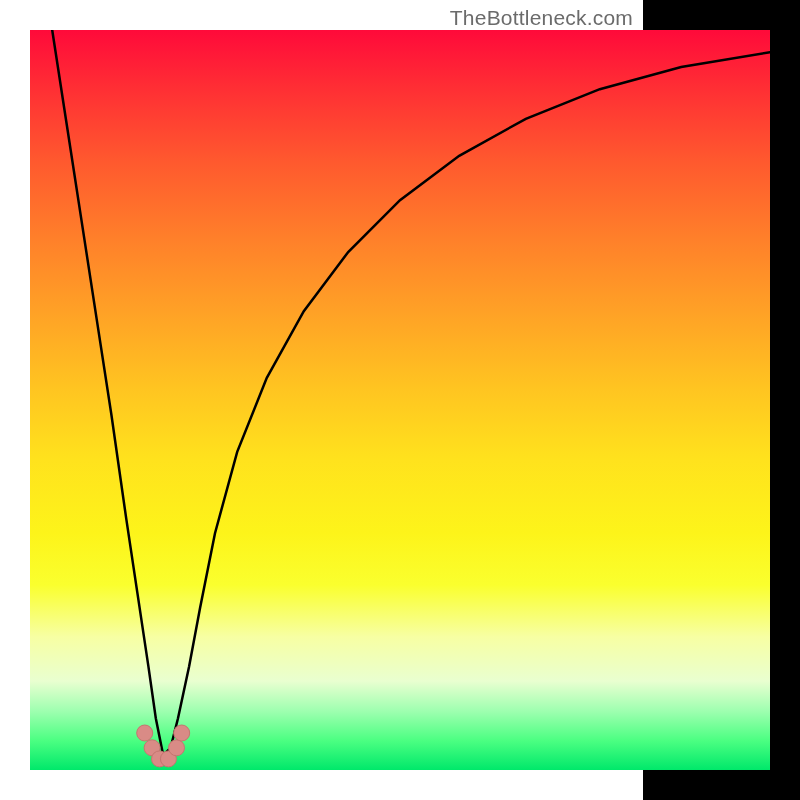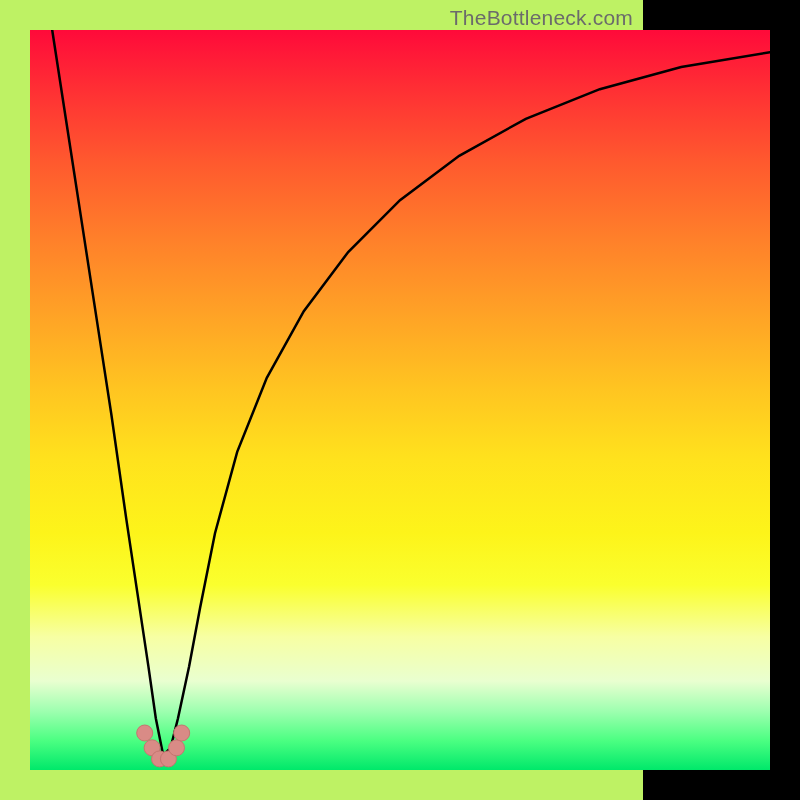--- a/index.html
+++ b/index.html
@@ -10,21 +10,21 @@
     overflow: hidden;
     background: #000;
     font-family: Arial, Helvetica, sans-serif;
   }
   .frame {
     position: absolute;
     left: 0;
     top: 0;
     width: 643px;
     height: 800px;
-    background: #bef264;
+    background: #ffffff;
     text-decoration: underline;
   }
   .plot {
     position: absolute;
     left: 30px;
     top: 30px;
     width: 740px;
     height: 740px;
     background: linear-gradient(to bottom,
       #ff0a3a 0%,

